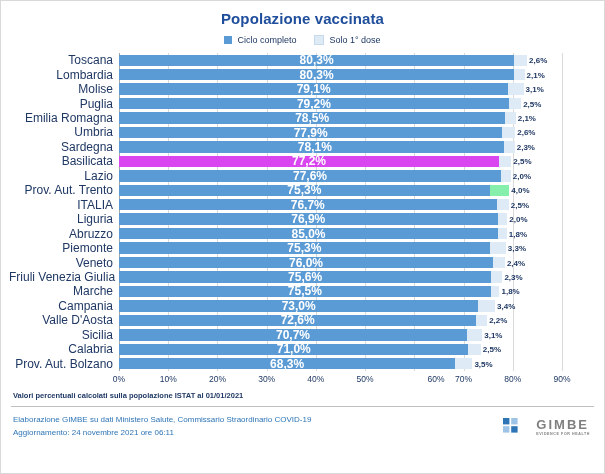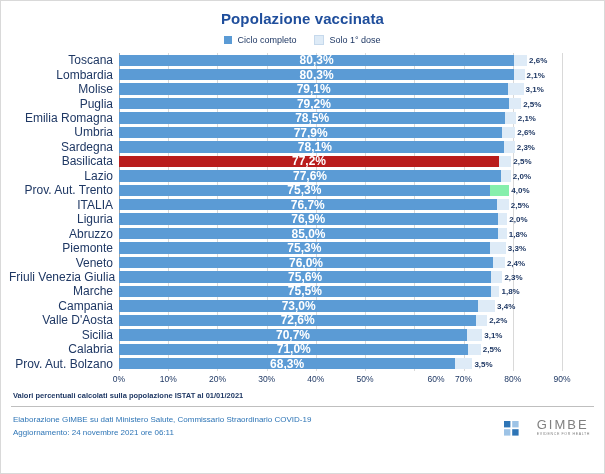--- a/index.html
+++ b/index.html
@@ -165,22 +165,23 @@
   .footer-text {
     font-size: 8px;
     color: #2e75b6;
     line-height: 1.6;
   }
   .footer-text .line2 {
     color: #2e75b6;
   }
   .logo {
     display: flex;
-    align-items: flex-end;
+    align-items: flex-start;
     gap: 18px;
+    font-weight: bold;
   }
   .logo-mark {
     width: 15px;
     height: 15px;
     position: relative;
   }
   .logo-text {
     display: flex;
     flex-direction: column;
     line-height: 1;
@@ -303,21 +304,21 @@
                 <span class="val-full">78,1%</span>
               </div>
               <div class="seg-partial" style="width: 2.8607%; background: rgb(222, 235, 247);">
                 <span class="val-partial">2,3%</span>
               </div>
             </div>
           </div>
           <div class="row">
             <div class="row-label">Basilicata</div>
             <div class="bar-wrap" style="width: 88.5556%;">
-              <div class="seg-full" style="width: 96.8632%; background: #b91c1c; justify-content: center;">
+              <div class="seg-full" style="width: 96.8632%; background: #d946ef; justify-content: center;">
                 <span class="val-full">77,2%</span>
               </div>
               <div class="seg-partial" style="width: 3.13676%; background: rgb(222, 235, 247);">
                 <span class="val-partial">2,5%</span>
               </div>
             </div>
           </div>
           <div class="row">
             <div class="row-label">Lazio</div>
             <div class="bar-wrap" style="width: 88.4444%;">

